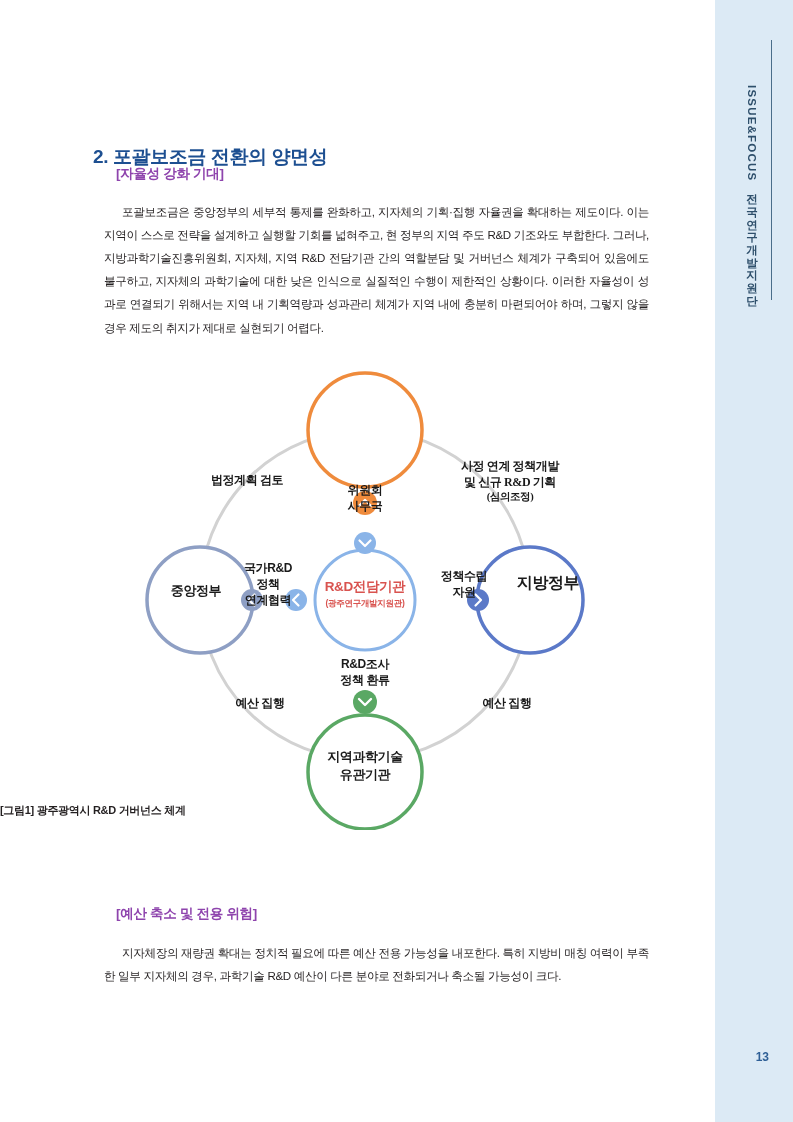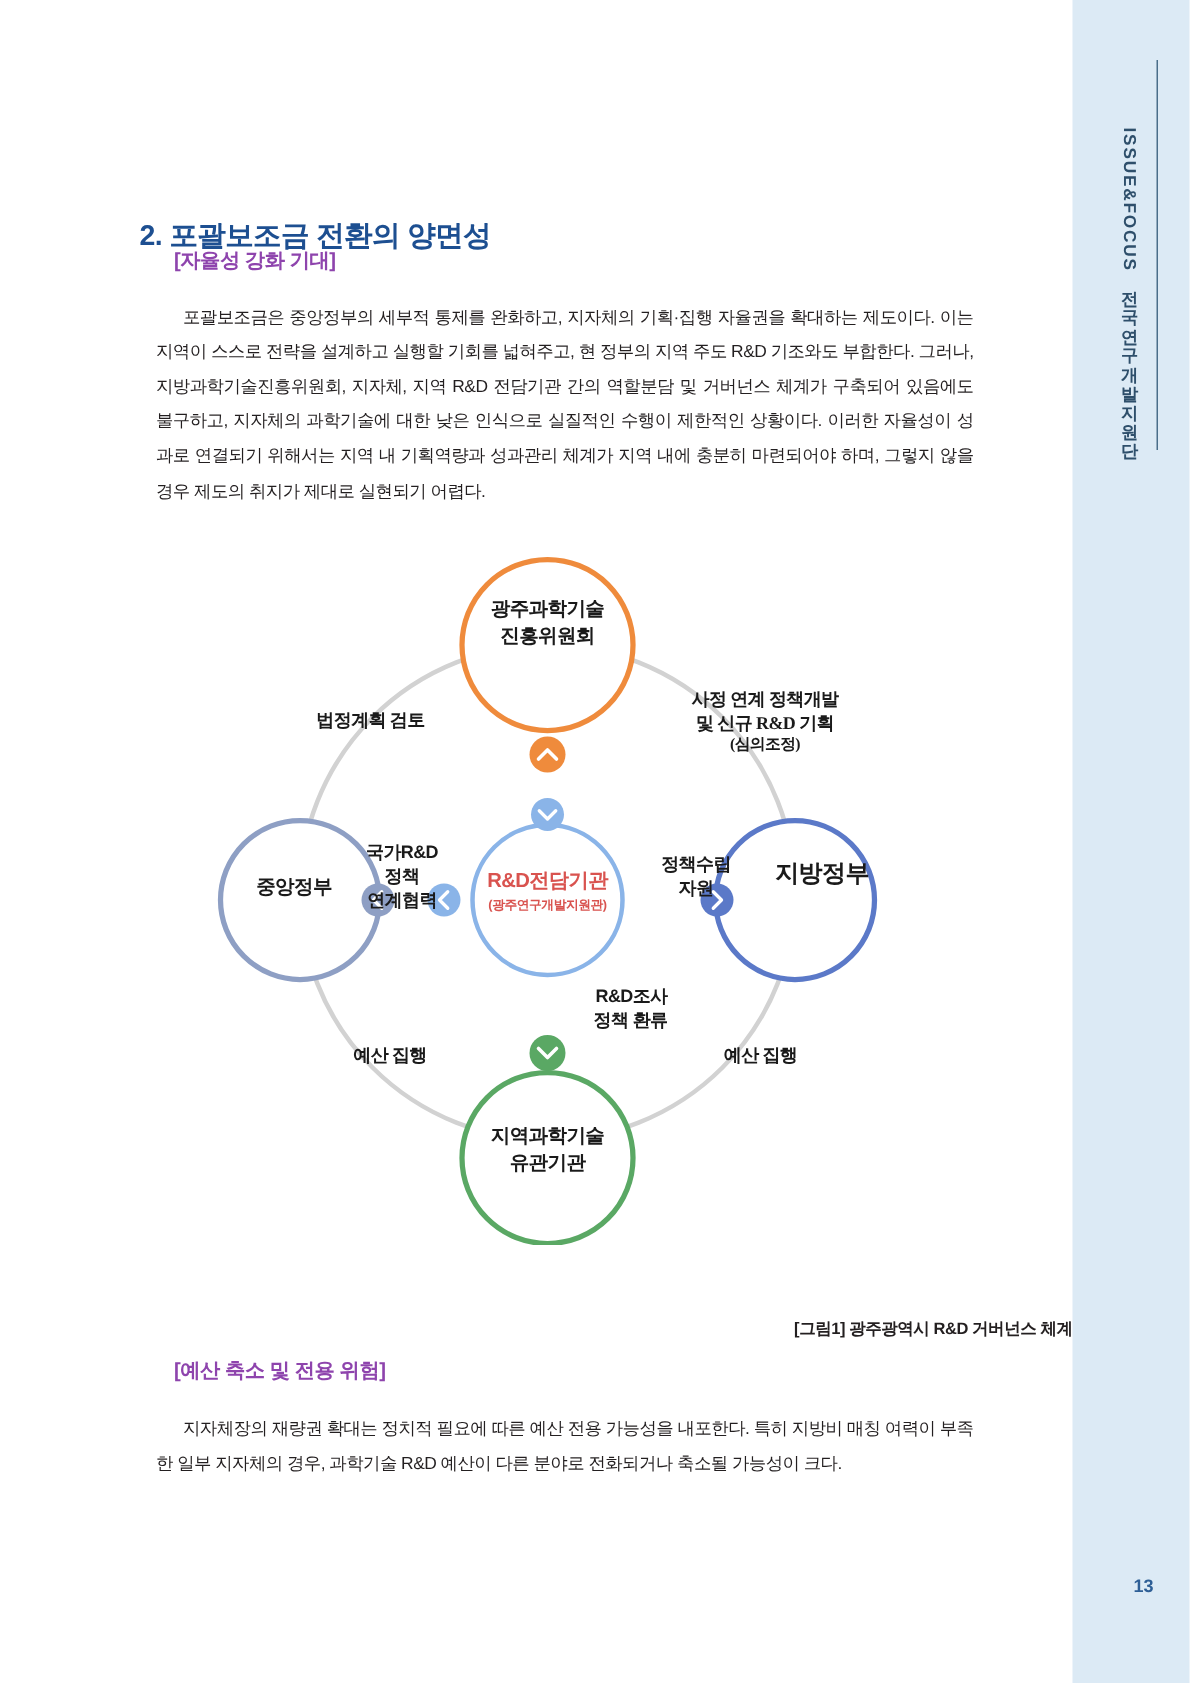--- a/index.html
+++ b/index.html
@@ -93,23 +93,23 @@
     letter-spacing: -0.35px;
     text-align: justify;
   }
   .para-1 { top: 188px; }
   .para-2 { top: 929px; }
   .para .indent { display: inline-block; width: 18px; }
 
   .figure-caption {
     position: absolute;
     left: 0;
-    top: 878px;
+    top: 803px;
     width: 715px;
-    text-align: right;
+    text-align: left;
     font-size: 11px;
     color: #231f20;
     font-weight: 600;
     letter-spacing: -0.3px;
   }
 
   
   .diagram {
     position: absolute;
     left: 130px;
@@ -149,21 +149,21 @@
   .mid-label {
     position: absolute;
     text-align: center;
     font-weight: bold;
     font-size: 12px;
     color: #1a1a1a;
     line-height: 1.35;
     letter-spacing: -0.4px;
   }
   .mid-top     { left: 155px; top: 122px; width: 160px; }
-  .mid-bottom  { left: 155px; top: 296px; width: 160px; text-align: right; }
+  .mid-bottom  { left: 155px; top: 296px; width: 160px; }
   .mid-left    { left: 92px;  top: 200px; width: 92px;  }
   .mid-right   { left: 288px; top: 208px; width: 92px;  }
 
   .outer-label {
     position: absolute;
     font-size: 12px;
     color: #1a1a1a;
     font-weight: 600;
     letter-spacing: -0.4px;
     line-height: 1.35;
@@ -227,35 +227,35 @@
       <g>
         <circle cx="348" cy="240" r="11" fill="#5b79c8"></circle>
         <path d="M345.5 234.5 l5.5 5.5 l-5.5 5.5" fill="none" stroke="#ffffff" stroke-width="2.2" stroke-linecap="round" stroke-linejoin="round"></path>
       </g>
       <g>
         <circle cx="235" cy="342" r="12" fill="#5aa864"></circle>
         <path d="M229 339 l6 6 l6 -6" fill="none" stroke="#ffffff" stroke-width="2.4" stroke-linecap="round" stroke-linejoin="round"></path>
       </g>
     </svg>
 
-    <div class="node-label lbl-top">
-      <span>광주과학기술</span><br>
-      <span>진흥위원회</span>
-    </div>
     <div class="node-label lbl-left">중앙정부</div>
     <div class="node-label lbl-right">지방정부</div>
     <div class="node-label lbl-bottom">
       <span>지역과학기술</span><br>
       <span>유관기관</span>
     </div>
     <div class="node-label lbl-center">
       <span>R&amp;D전담기관</span>
       <span class="sub">(광주연구개발지원관)</span>
     </div>
 
+    <div class="mid-label mid-top">
+      <span>위원회</span><br>
+      <span>사무국</span>
+    </div>
     <div class="mid-label mid-bottom">
       <span>R&amp;D조사</span><br>
       <span>정책 환류</span>
     </div>
     <div class="mid-label mid-left">
       <span>국가R&amp;D</span><br>
       <span>정책</span><br>
       <span>연계협력</span>
     </div>
     <div class="mid-label mid-right">

